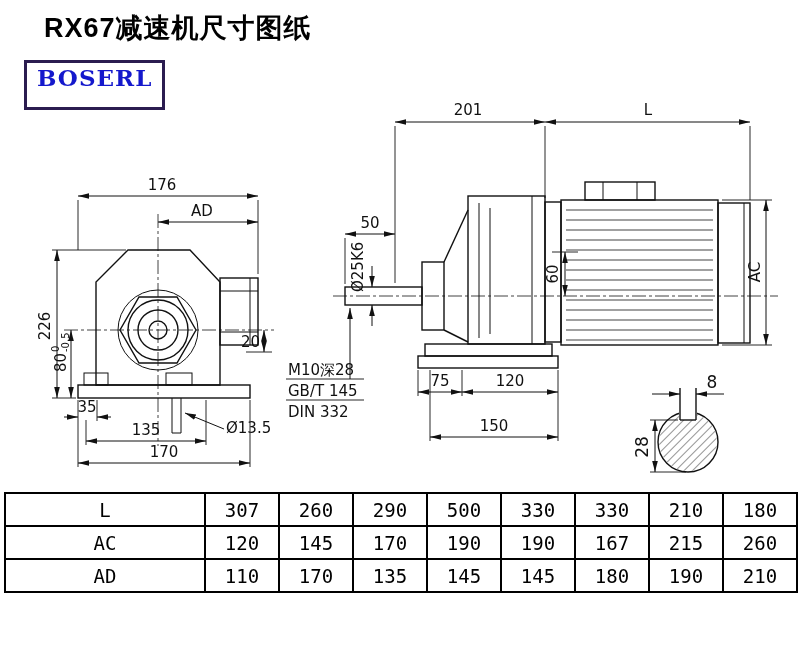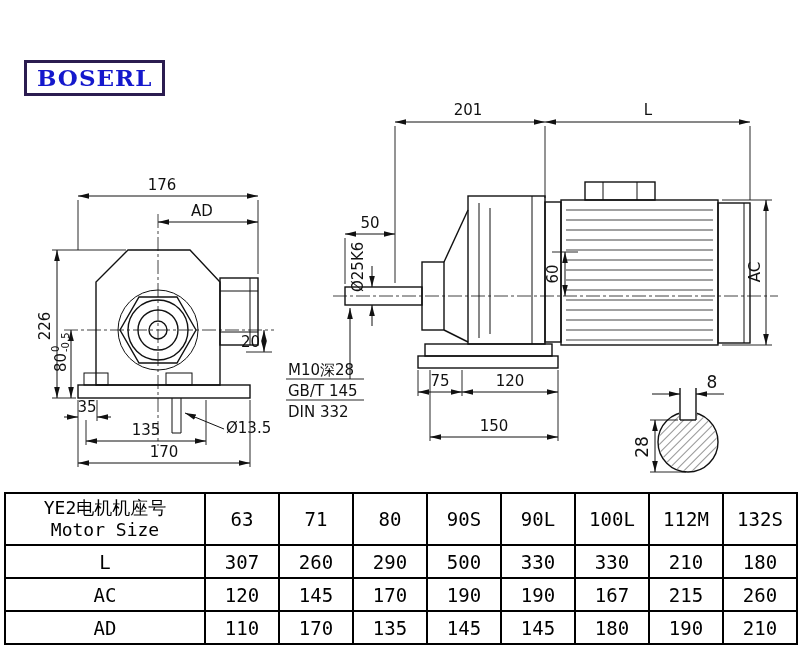--- a/index.html
+++ b/index.html
@@ -1,21 +1,21 @@
 <!DOCTYPE html>
 <html><head>
 <meta charset="utf-8">
 <style>
   html,body{margin:0;padding:0;}
   .page{position:relative;width:800px;height:646px;background:#ffffff;overflow:hidden;
         font-family:"Liberation Sans",sans-serif;color:#000;}
   .title{position:absolute;left:44px;top:10px;font-size:27px;font-weight:bold;
          letter-spacing:1px;white-space:nowrap;}
   .logo{position:absolute;left:24px;top:60px;border:3px solid #2b1c50;background:#fff;
-        padding:1px 10px 2px 10px;font-family:"DejaVu Serif",serif;font-weight:bold;
+        padding:1px 10px 16px 10px;font-family:"DejaVu Serif",serif;font-weight:bold;
         font-size:23px;color:#1418cc;letter-spacing:1px;}
   svg{position:absolute;left:0;top:0;}
   .obj{stroke:#111;stroke-width:1.4;fill:none;}
   .thin{stroke:#111;stroke-width:1;fill:none;}
   .fin{stroke:#111;stroke-width:0.8;}
   .dim{stroke:#111;stroke-width:1;fill:none;}
   .ext{stroke:#111;stroke-width:0.9;}
   .cl{stroke:#111;stroke-width:0.8;stroke-dasharray:14 3 3 3;fill:none;}
   .dtxt{font-family:"DejaVu Sans",sans-serif;font-size:15px;fill:#111;}
   .dtxt.big{font-size:17px;}
@@ -25,20 +25,21 @@
         font-family:"DejaVu Sans Mono",monospace;}
   .dims-table td{border:2px solid #000;padding:0;font-size:19px;height:31px;}
   .dims-table td.hdr0{font-size:18px;line-height:1.25;}
   .dims-table tr.hrow td{height:50px;}
 </style>
 </head>
 <body>
 
 <div class="page">
 
+  <div class="title">RX67减速机尺寸图纸</div>
   <div class="logo">BOSERL</div>
 
   <svg width="800" height="490" viewBox="0 0 800 490">
     <defs>
       <marker id="arr" viewBox="0 0 12 10" refX="11" refY="5" markerWidth="12" markerHeight="10" orient="auto-start-reverse" markerUnits="userSpaceOnUse">
         <path d="M0,2.2 L11,5 L0,7.8 Z" fill="#111"></path>
       </marker>
       <pattern id="hatch" width="6" height="6" patternUnits="userSpaceOnUse" patternTransform="rotate(45)">
         <line x1="0" y1="0" x2="0" y2="6" stroke="#111" stroke-width="0.9"></line>
       </pattern>
@@ -248,34 +249,20 @@
       <col style="width:74px">
         <col style="width:74px">
         <col style="width:74px">
         <col style="width:74px">
       <col style="width:74px">
         <col style="width:74px">
         <col style="width:74px">
         <col style="width:74px">
     </colgroup>
     <tbody>
-      <tr class="hrow">
-        <td class="hdr0">
-          <div>YE2电机机座号</div>
-          <div>Motor Size</div>
-        </td>
-        <td>63</td>
-        <td>71</td>
-        <td>80</td>
-        <td>90S</td>
-        <td>90L</td>
-        <td>100L</td>
-        <td>112M</td>
-        <td>132S</td>
-      </tr>
       <tr>
         <td>L</td>
         <td>307</td>
         <td>260</td>
         <td>290</td>
         <td>500</td>
         <td>330</td>
         <td>330</td>
         <td>210</td>
         <td>180</td>

